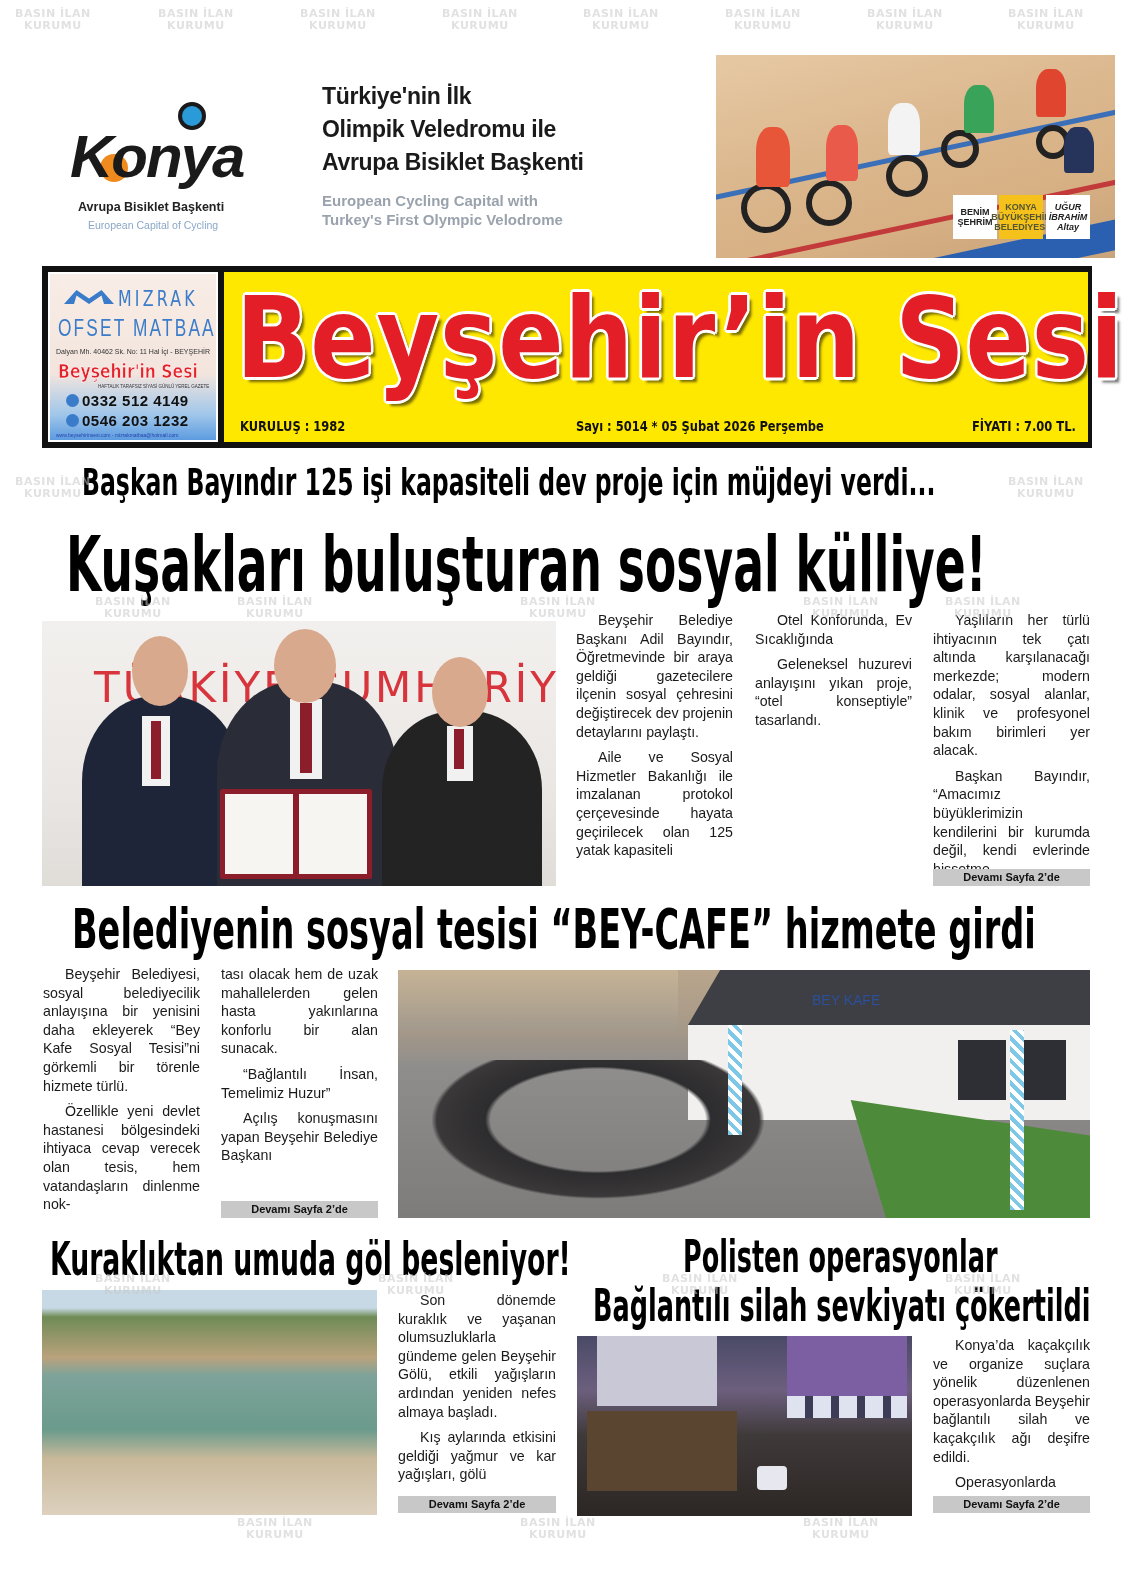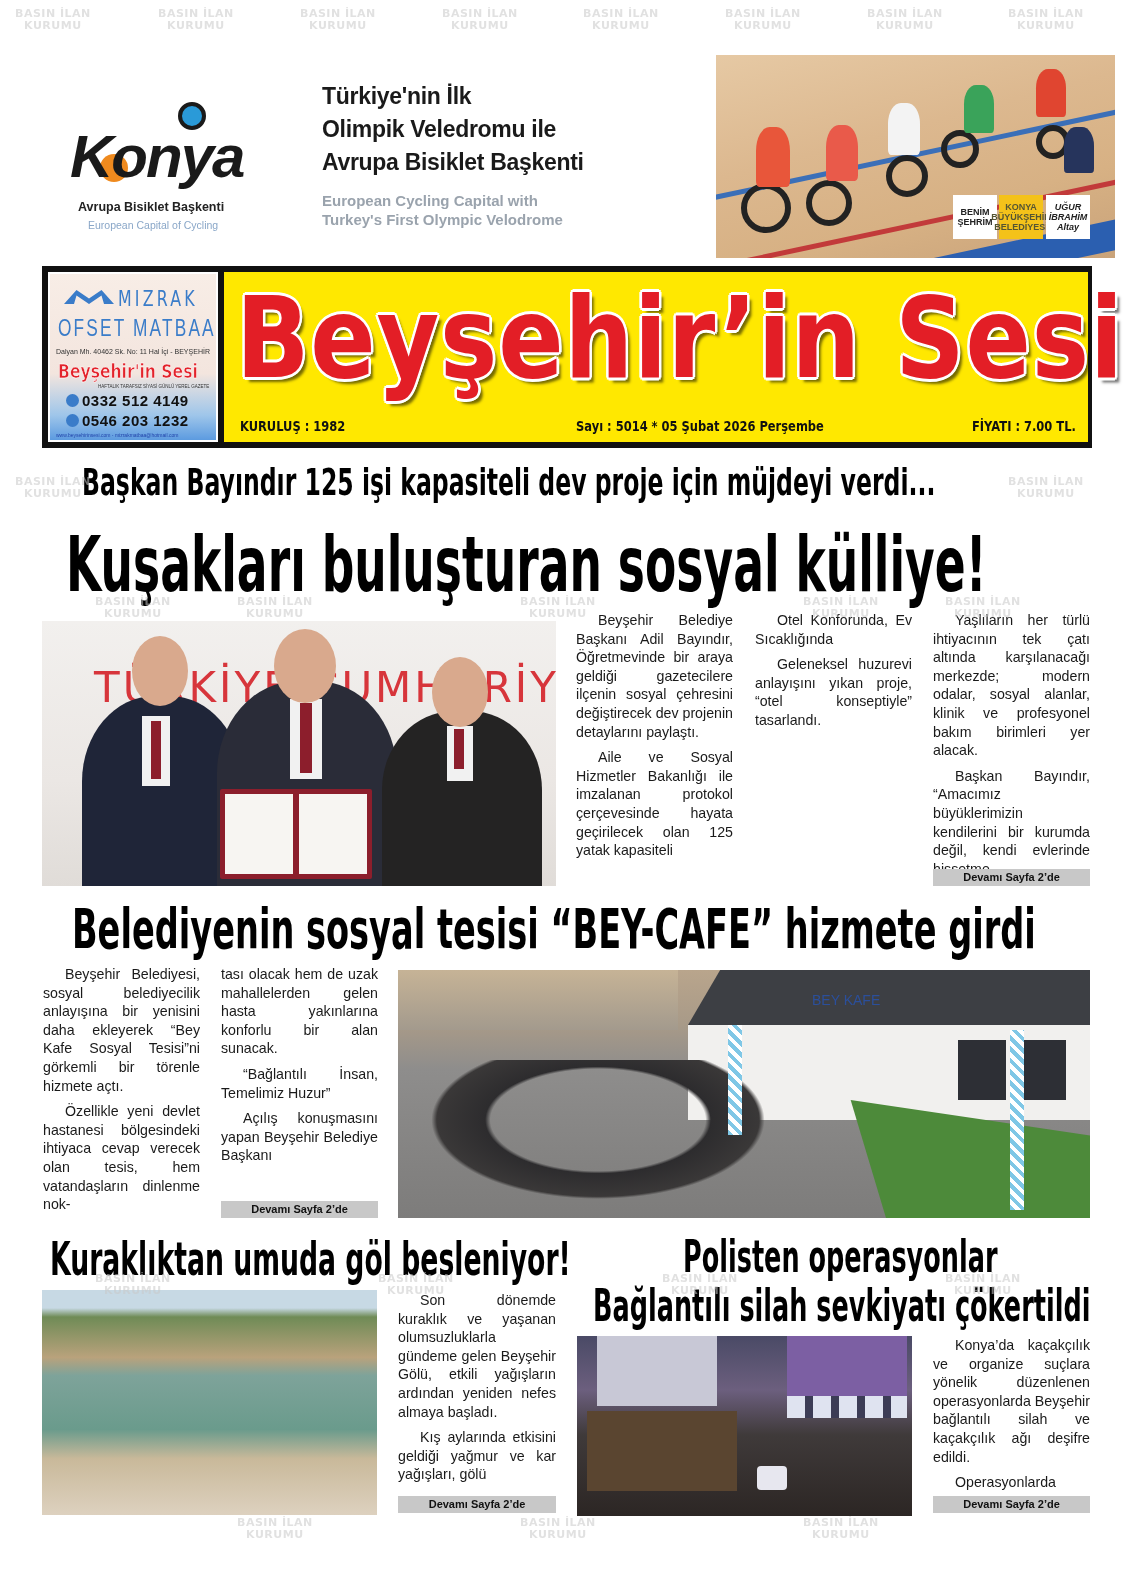--- a/index.html
+++ b/index.html
@@ -283,21 +283,21 @@
 </div>
 <div class="col" style="left:933px;top:611px;width:157px">
   <p>Yaşlıların her türlü ihtiyacının tek çatı altında karşılanacağı merkezde; modern odalar, sosyal alanlar, klinik ve profesyonel bakım birimleri yer alacak.</p>
   <p>Başkan Bayındır, “Amacımız büyüklerimizin kendilerini bir kurumda değil, kendi evlerinde hissetme-</p>
 </div>
 <div class="devam" style="left:933px;top:869px;width:157px">Devamı Sayfa 2’de</div>
 
 <div class="abs cond h-cafe">Belediyenin sosyal tesisi “BEY-CAFE” hizmete girdi</div>
 
 <div class="col" style="left:43px;top:965px;width:157px">
-  <p>Beyşehir Belediyesi, sosyal belediyecilik anlayışına bir yenisini daha ekleyerek “Bey Kafe Sosyal Tesisi”ni görkemli bir törenle hizmete açtı.</p>
+  <p>Beyşehir Belediyesi, sosyal belediyecilik anlayışına bir yenisini daha ekleyerek “Bey Kafe Sosyal Tesisi”ni görkemli bir törenle hizmete türlü.</p>
   <p>Özellikle yeni devlet hastanesi bölgesindeki ihtiyaca cevap verecek olan tesis, hem vatandaşların dinlenme nok-</p>
 </div>
 <div class="col" style="left:221px;top:965px;width:157px">
   <p class="noind">tası olacak hem de uzak mahallelerden gelen hasta yakınlarına konforlu bir alan sunacak.</p>
   <p>“Bağlantılı İnsan, Temelimiz Huzur”</p>
   <p>Açılış konuşmasını yapan Beyşehir Belediye Başkanı</p>
 </div>
 <div class="devam" style="left:221px;top:1201px;width:157px">Devamı Sayfa 2’de</div>
 
 <div class="photo p2">

